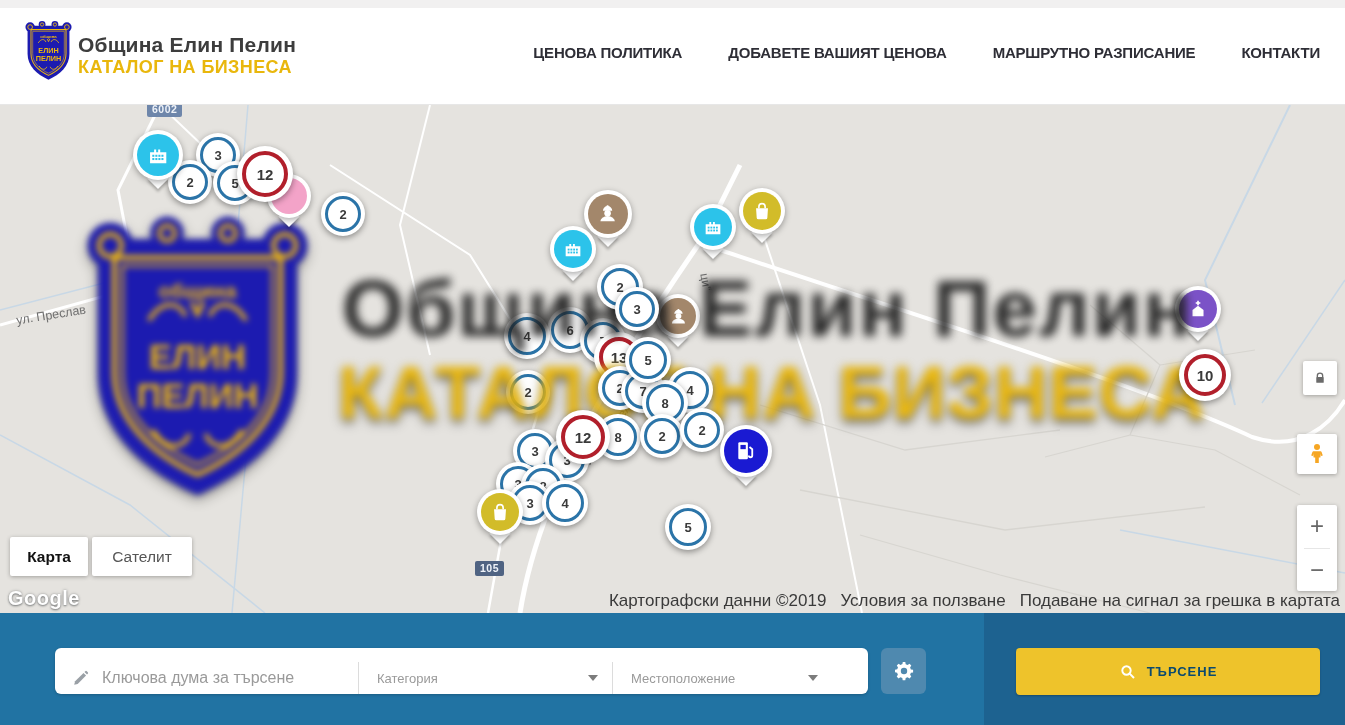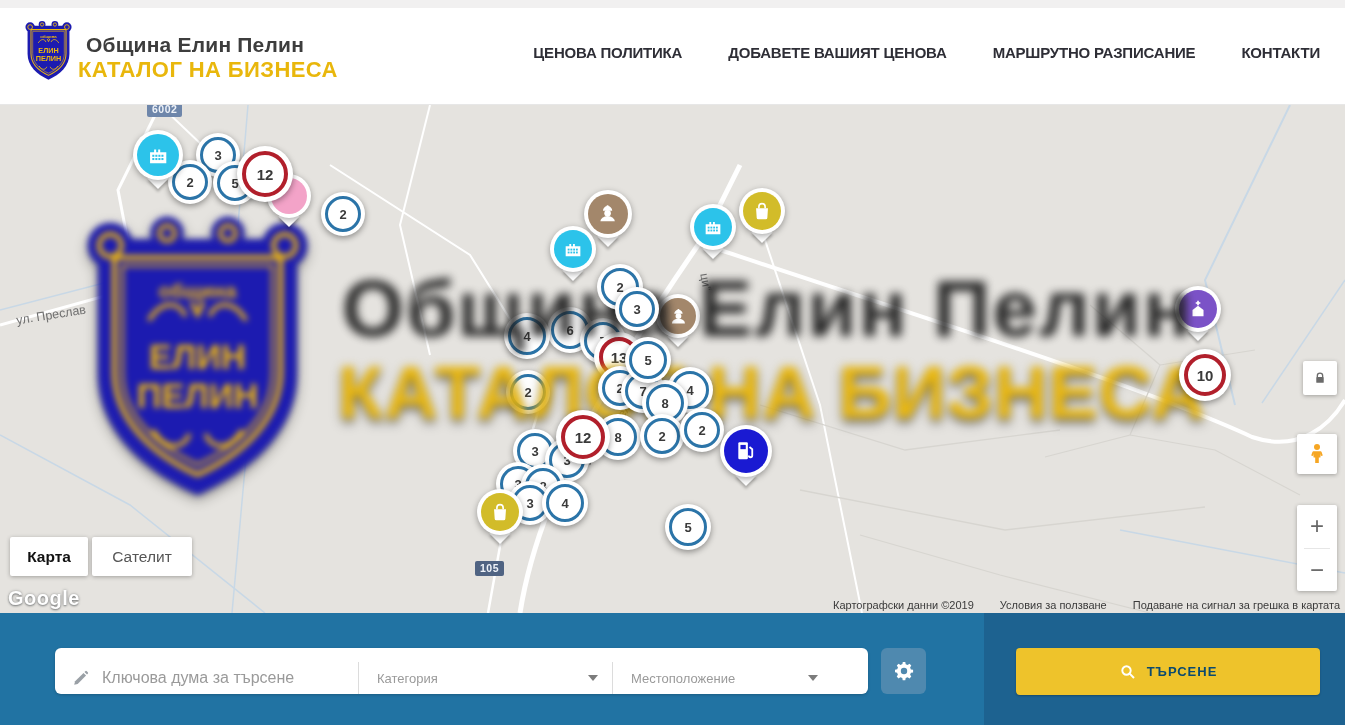--- a/index.html
+++ b/index.html
@@ -5,22 +5,22 @@
   * { margin:0; padding:0; box-sizing:border-box; }
   html,body { width:1345px; height:725px; }
   body { font-family:"Liberation Sans", sans-serif; background:#fff; overflow:hidden; }
   #page { position:relative; width:1345px; height:725px; overflow:hidden; }
 
   
   #header { position:absolute; left:0; top:0; width:1345px; height:105px; background:#fff; border-bottom:1px solid #e7e7e7; }
   #topstrip { position:absolute; left:0; top:0; width:100%; height:8px; background:#f1f0f0; }
   .crest-small { position:absolute; left:25px; top:20px; width:47px; height:62px; }
   #brand { position:absolute; left:78px; top:33px; line-height:1.15; }
-  #brand .t1 { font-size:21px; font-weight:700; color:#3d3d3d; letter-spacing:.2px;margin-left:8px; }
-  #brand .t2 { font-size:22px; font-weight:700; color:#e9b70c; letter-spacing:.4px; }
+  #brand .t1 { font-size:21px; font-weight:700; color:#3d3d3d; letter-spacing:.2px; }
+  #brand .t2 { font-size:18px; font-weight:700; color:#e9b70c; letter-spacing:.4px; }
   #nav { position:absolute; right:25px; top:0; height:105px; display:flex; align-items:center; gap:46px; }
   #nav .nav-item { font-size:15px; font-weight:700; color:#2e2e36; letter-spacing:-.2px; cursor:pointer; white-space:nowrap; }
 
   
   #map { position:absolute; left:0; top:105px; width:1345px; height:508px; background:#e5e3df; overflow:hidden; }
   #roads { position:absolute; left:0; top:0; }
 
   .badge { position:absolute; background:#6e86aa; color:#eef2f8; font-size:10.5px; font-weight:700; padding:1px 5px 2px; border-radius:2px; letter-spacing:.5px; }
   .badge.b6002 { left:147px; top:-3px; }
   .badge.b105  { left:475px; top:456px; background:#4f6382; }
@@ -50,21 +50,21 @@
       font-size:74px; font-weight:700; color:#eab80f; letter-spacing:1px; filter:blur(4px);
       text-shadow:0 4px 7px rgba(45,45,45,.85); }
 
   
   .maptype { position:absolute; top:432px; height:39px; background:#fff; box-shadow:0 1px 4px rgba(0,0,0,.3); border-radius:2px;
       display:flex; align-items:center; justify-content:center; font-size:15.5px; cursor:pointer; z-index:10; }
   .maptype.karta { left:10px; width:78px; font-weight:700; color:#121212; }
   .maptype.satelit { left:92px; width:100px; color:#565656; }
   #glogo { position:absolute; left:8px; bottom:3px; z-index:10; font-size:20px; font-weight:700; color:#fff; letter-spacing:.5px;
       text-shadow:0 1px 2px rgba(60,64,67,.55), 0 0 3px rgba(60,64,67,.4); cursor:pointer; }
-  #attrib { position:absolute; right:5px; bottom:2px; z-index:10; display:flex; gap:26px; font-size:11px; color:#3a3a3a; }
+  #attrib { position:absolute; right:5px; bottom:2px; z-index:10; display:flex; gap:14px; font-size:17px; color:#3a3a3a; }
   #attrib span { white-space:nowrap; }
   .ctl { position:absolute; background:#fff; box-shadow:0 1px 4px rgba(0,0,0,.3); border-radius:2px; z-index:10;
       display:flex; align-items:center; justify-content:center; cursor:pointer; }
   #lockbtn { left:1303px; top:256px; width:34px; height:34px; }
   #lockbtn svg { width:16px; height:16px; }
   #pegman { left:1297px; top:329px; width:40px; height:40px; }
   #pegman svg { width:24px; height:24px; }
   #zoomctl { left:1297px; top:400px; width:40px; height:86px; flex-direction:column; }
   .zbtn { width:100%; height:43px; display:flex; align-items:center; justify-content:center; font-size:24px; color:#666; font-weight:400; cursor:pointer; }
   #zoomctl .zdiv { width:26px; height:1px; background:#e6e6e6; }

